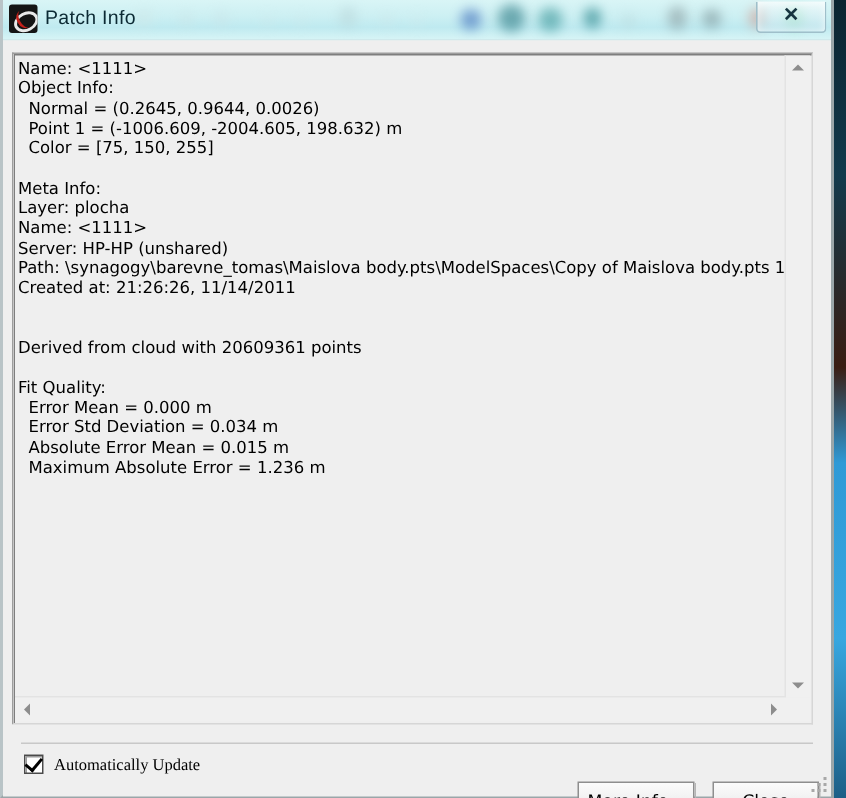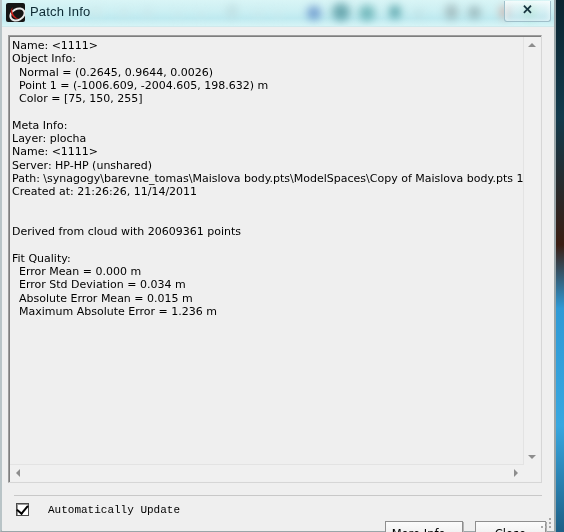--- a/index.html
+++ b/index.html
@@ -200,24 +200,23 @@
   }
   .checkbox .tick {
     position: absolute;
     left: 2px; top: -1px;
     width: 5px; height: 9px;
     border: solid #000;
     border-width: 0 2px 2px 0;
     transform: rotate(40deg);
   }
   #autoupdate-label {
-    font-family: Liberation Mono, monospace;
+    font-family: Liberation Serif, serif;
     font-size: 11px;
     color: #000;
-    margin-left: 12px;
   }
 
   
   .btn {
     position: absolute;
     height: 25px;
     background: linear-gradient(180deg, #fbfbfb 0%, #f1f1f1 48%, #e6e6e6 52%, #dedede 100%);
     border: 1px solid #8e8e8e;
     box-shadow: 1px 1px 0 #b5b5b5;
     font-family: "DejaVu Sans", sans-serif;

